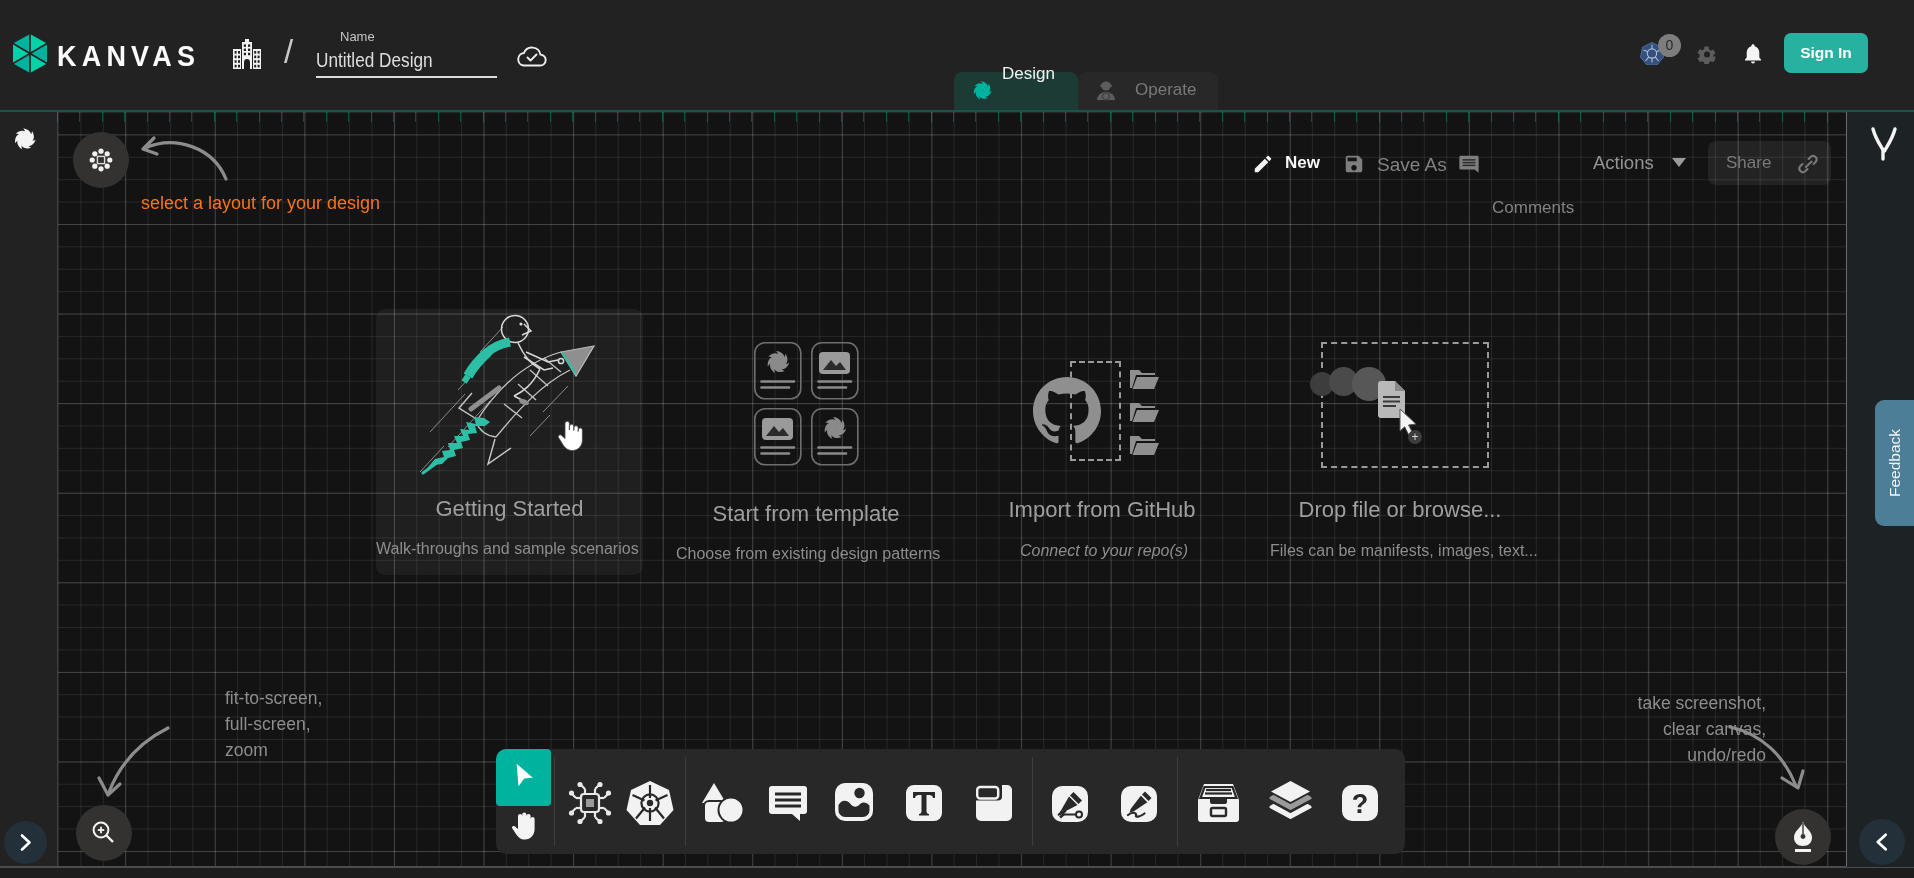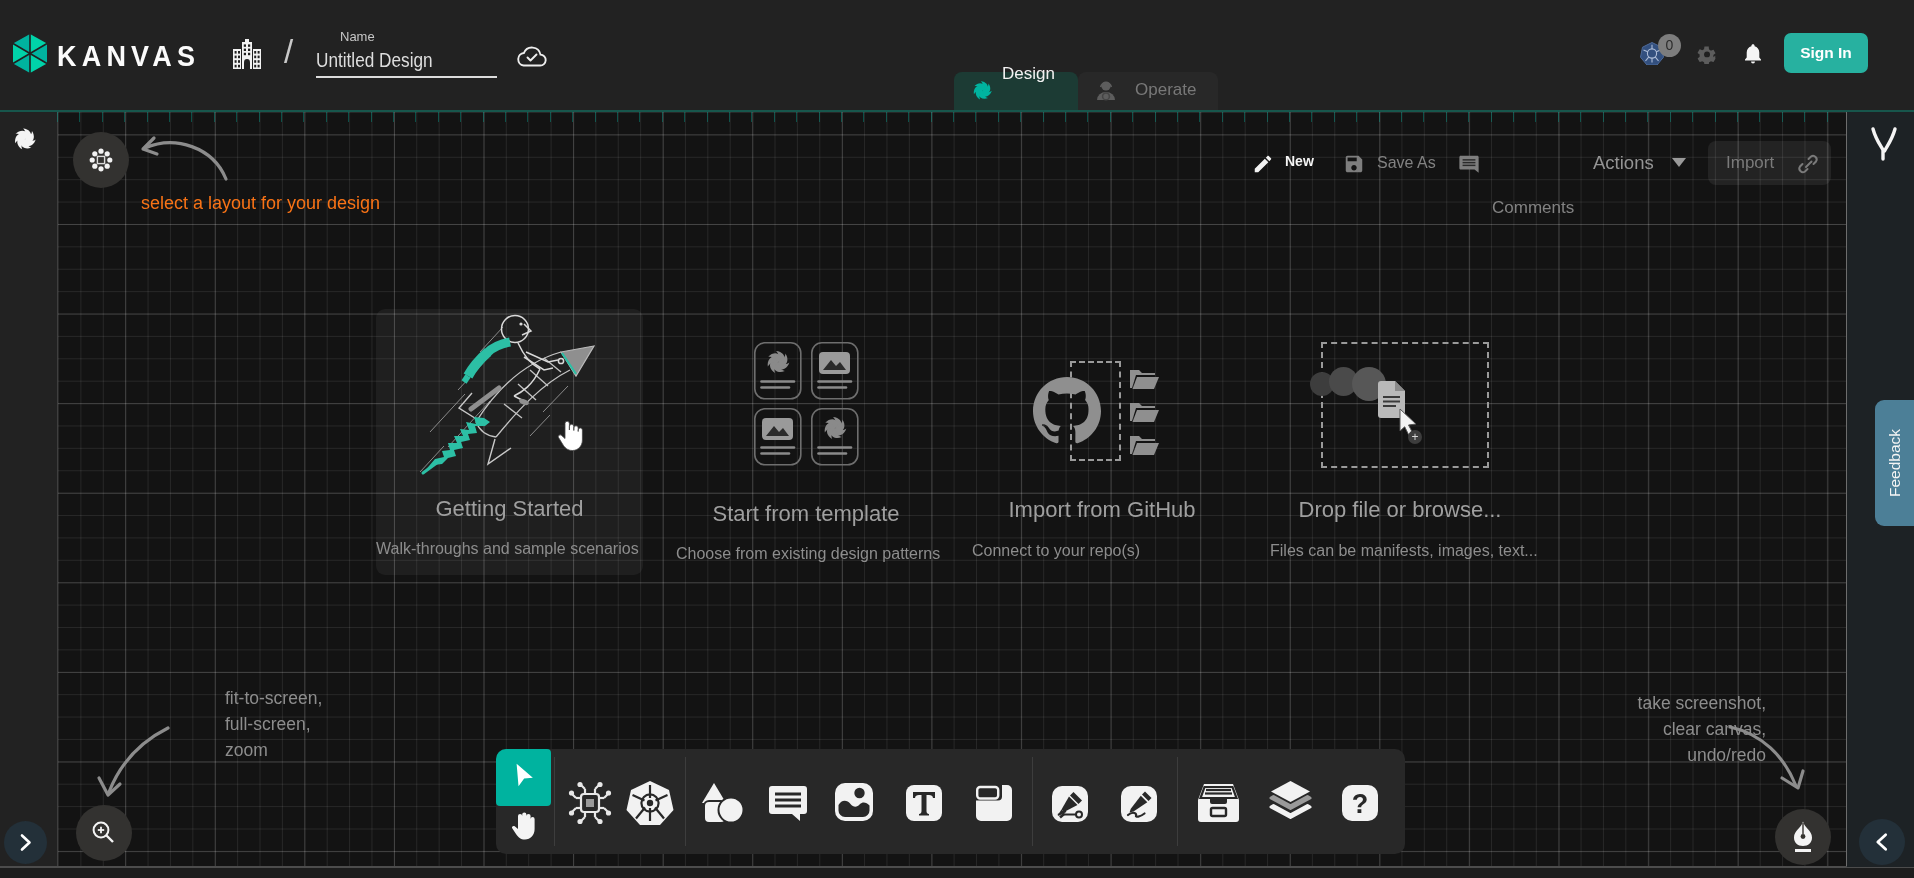--- a/index.html
+++ b/index.html
@@ -217,38 +217,38 @@
   <svg class="abs" style="left:135px;top:125px" width="100" height="62" viewBox="0 0 100 62">
     <path d="M91 54 C 78 22, 40 10, 10 23" fill="none" stroke="#8c8c8c" stroke-width="3.2" stroke-linecap="round"></path>
     <path d="M19 13 L8 24 L22 29" fill="none" stroke="#8c8c8c" stroke-width="3.2" stroke-linecap="round" stroke-linejoin="round"></path>
   </svg>
   <div class="abs" style="left:141px;top:193px;color:#f97316;font-size:18px;">select a layout for your design</div>
 
   
   <svg class="abs" style="left:1252px;top:153px" width="22" height="22" viewBox="0 0 24 24">
     <path fill="#f2f2f2" d="M3 17.2 L3 21 L6.8 21 L17.8 10 L14 6.2 Z M20.7 7.1 C21.1 6.7 21.1 6.1 20.7 5.7 L18.3 3.3 C17.9 2.9 17.3 2.9 16.9 3.3 L15.1 5.1 L18.9 8.9 Z"></path>
   </svg>
-  <div class="abs" style="left:1285px;top:153px;color:#f5f5f5;font-size:14px;font-weight:bold;">New</div>
+  <div class="abs" style="left:1285px;top:153px;color:#f5f5f5;font-size:17px;font-weight:bold;">New</div>
   <svg class="abs" style="left:1343px;top:153px" width="22" height="22" viewBox="0 0 24 24">
     <path fill="#7e7e7e" d="M17 3 L5 3 C3.9 3 3 3.9 3 5 L3 19 C3 20.1 3.9 21 5 21 L19 21 C20.1 21 21 20.1 21 19 L21 7 Z M12 19 C10.3 19 9 17.7 9 16 C9 14.3 10.3 13 12 13 C13.7 13 15 14.3 15 16 C15 17.7 13.7 19 12 19 Z M15 9 L5 9 L5 5 L15 5 Z"></path>
   </svg>
-  <div class="abs" style="left:1377px;top:154px;color:#828282;font-size:16px;">Save As</div>
+  <div class="abs" style="left:1377px;top:154px;color:#828282;font-size:19px;">Save As</div>
   <svg class="abs" style="left:1458px;top:153px" width="22" height="22" viewBox="0 0 24 24">
     <path fill="#7e7e7e" d="M21 3 L3 3 C2 3 1.5 3.8 1.5 4.5 L1.5 16.5 C1.5 17.3 2.2 18 3 18 L18 18 L22.5 21.5 L22.5 4.5 C22.5 3.7 21.8 3 21 3 Z"></path>
     <g stroke="#2a2a2a" stroke-width="1.6">
         <line x1="5" y1="7.5" x2="19" y2="7.5"></line>
         <line x1="5" y1="10.5" x2="19" y2="10.5"></line>
         <line x1="5" y1="13.5" x2="19" y2="13.5"></line>
       </g>
   </svg>
   <div class="abs" style="left:1492px;top:154px;color:#828282;font-size:17px;margin-top:44px;">Comments</div>
   <div class="abs" style="left:1593px;top:152px;color:#949494;font-size:18.5px;">Actions</div>
   <div class="abs" style="left:1672px;top:158px;width:0;height:0;border-left:7px solid transparent;border-right:7px solid transparent;border-top:9px solid #9a9a9a;"></div>
   <div class="abs" style="left:1708px;top:141px;width:123px;height:44px;background:rgba(255,255,255,0.07);border-radius:8px;"></div>
-  <div class="abs" style="left:1726px;top:153px;color:#7a7a7a;font-size:17px;">Import</div>
+  <div class="abs" style="left:1726px;top:153px;color:#7a7a7a;font-size:17px;">Share</div>
   <svg class="abs" style="left:1796px;top:153px" width="24" height="22" viewBox="0 0 24 22">
     <g fill="none" stroke="#7a7a7a" stroke-width="2" stroke-linecap="round">
       <path d="M10 14 L15.5 8.5"></path>
       <path d="M12.5 6 L15 3.5 A3.6 3.6 0 0 1 20 8.5 L17.5 11"></path>
       <path d="M11.5 16 L9 18.5 A3.6 3.6 0 0 1 4 13.5 L6.5 11"></path>
     </g>
   </svg>
 
   
   <div class="abs" style="left:376px;top:309px;width:267px;height:266px;background:rgba(255,255,255,0.05);border-radius:9px;"></div>
@@ -378,21 +378,21 @@
   <svg class="abs" style="left:1128px;top:400px" width="32" height="24" viewBox="0 0 32 24">
     <path fill="#8f8f8f" d="M2 3 L11 3 L14 6 L27 6 L27 8 L8 8 L4 21 L2 21 Z"></path>
     <path fill="#8f8f8f" d="M9 10 L31 10 L26 22 L4.5 22 Z"></path>
   </svg>
   <svg class="abs" style="left:1128px;top:433px" width="32" height="24" viewBox="0 0 32 24">
     <path fill="#8f8f8f" d="M2 3 L11 3 L14 6 L27 6 L27 8 L8 8 L4 21 L2 21 Z"></path>
     <path fill="#8f8f8f" d="M9 10 L31 10 L26 22 L4.5 22 Z"></path>
   </svg>
   </g>
   <div class="cardtitle abs" style="left:972px;top:497px;width:260px;">Import from GitHub</div>
-  <div class="cardsub abs" style="left:972px;top:542px;width:260px;">Connect to your repo(s)</div>
+  <div class="cardsub abs" style="left:1020px;top:542px;width:260px;font-style:italic;">Connect to your repo(s)</div>
 
   
   <div class="abs" style="left:1321px;top:342px;width:168px;height:126px;border:2px dashed #9a9a9a;"></div>
   <div class="abs" style="left:1310px;top:372px;width:24px;height:24px;border-radius:50%;background:#3d3d3d;"></div>
   <div class="abs" style="left:1329px;top:367px;width:29px;height:29px;border-radius:50%;background:#4a4a4a;"></div>
   <div class="abs" style="left:1352px;top:367px;width:34px;height:34px;border-radius:50%;background:#575757;"></div>
   <svg class="abs" style="left:1374px;top:380px" width="34" height="40" viewBox="0 0 34 40">
     <path fill="#b9b9b9" d="M4 4 A3 3 0 0 1 7 1 L21 1 L31 11 L31 35 A3 3 0 0 1 28 38 L7 38 A3 3 0 0 1 4 35 Z"></path>
     <path fill="#8a8a8a" d="M21 1 L31 11 L21 11 Z"></path>
     <g stroke="#3a3a3a" stroke-width="2">

